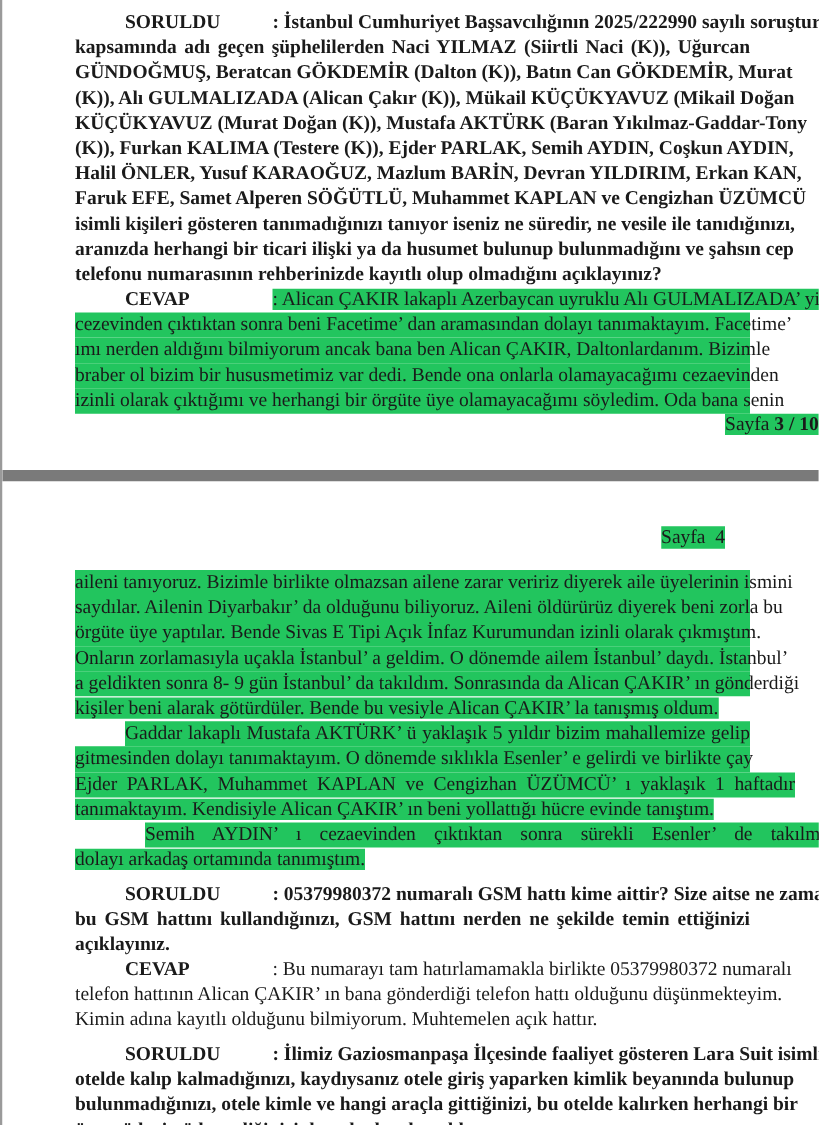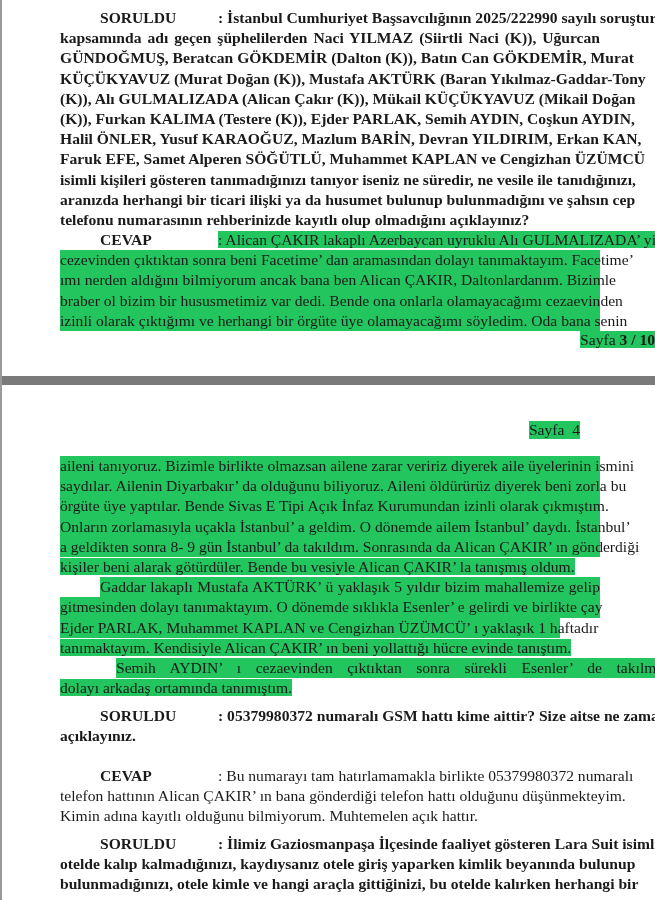--- a/index.html
+++ b/index.html
@@ -29,22 +29,22 @@
 </head>
 <body>
 
 <div class="left-edge"></div>
 
 <div class="page page1">
   <div class="text bold" style="top:8px;">
     <span class="line"><span class="label indent" style="width:118px;">SORULDU</span><span>: İstanbul Cumhuriyet Başsavcılığının 2025/222990 sayılı soruşturma</span></span>
     <span class="line">kapsamında adı geçen şüphelilerden Naci YILMAZ (Siirtli Naci (K)), Uğurcan</span>
     <span class="line">GÜNDOĞMUŞ, Beratcan GÖKDEMİR (Dalton (K)), Batın Can GÖKDEMİR, Murat</span>
+    <span class="line">(K)), Alı GULMALIZADA (Alican Çakır (K)), Mükail KÜÇÜKYAVUZ (Mikail Doğan</span>
     <span class="line">KÜÇÜKYAVUZ (Murat Doğan (K)), Mustafa AKTÜRK (Baran Yıkılmaz-Gaddar-Tony</span>
-    <span class="line">(K)), Alı GULMALIZADA (Alican Çakır (K)), Mükail KÜÇÜKYAVUZ (Mikail Doğan</span>
     <span class="line">(K)), Furkan KALIMA (Testere (K)), Ejder PARLAK, Semih AYDIN, Coşkun AYDIN,</span>
     <span class="line">Halil ÖNLER, Yusuf KARAOĞUZ, Mazlum BARİN, Devran YILDIRIM, Erkan KAN,</span>
     <span class="line">Faruk EFE, Samet Alperen SÖĞÜTLÜ, Muhammet KAPLAN ve Cengizhan ÜZÜMCÜ</span>
     <span class="line">isimli kişileri gösteren tanımadığınızı tanıyor iseniz ne süredir, ne vesile ile tanıdığınızı,</span>
     <span class="line">aranızda herhangi bir ticari ilişki ya da husumet bulunup bulunmadığını ve şahsın cep</span>
     <span class="line last">telefonu numarasının rehberinizde kayıtlı olup olmadığını açıklayınız?</span>
   </div>
 
   <div class="text" style="top:230px;">
     <span class="line"><span class="label indent" style="width:118px;">CEVAP</span><span class="hl">: Alican ÇAKIR lakaplı Azerbaycan uyruklu Alı GULMALIZADA’ yi</span></span>
@@ -72,29 +72,30 @@
     <span class="line hl">aileni tanıyoruz. Bizimle birlikte olmazsan ailene zarar veririz diyerek aile üyelerinin ismini</span>
     <span class="line hl">saydılar. Ailenin Diyarbakır’ da olduğunu biliyoruz. Aileni öldürürüz diyerek beni zorla bu</span>
     <span class="line hl">örgüte üye yaptılar. Bende Sivas E Tipi Açık İnfaz Kurumundan izinli olarak çıkmıştım.</span>
     <span class="line hl">Onların zorlamasıyla uçakla İstanbul’ a geldim. O dönemde ailem İstanbul’ daydı. İstanbul’</span>
     <span class="line hl">a geldikten sonra 8- 9 gün İstanbul’ da takıldım. Sonrasında da Alican ÇAKIR’ ın gönderdiği</span>
     <span class="line last"><span class="hl">kişiler beni alarak götürdüler. Bende bu vesiyle Alican ÇAKIR’ la tanışmış oldum.</span></span>
 
     <span class="line"><span class="hl" style="display:inline-block;width:500px;margin-left:40px;text-align:justify;text-align-last:justify;">Gaddar lakaplı Mustafa AKTÜRK’ ü yaklaşık 5 yıldır bizim mahallemize gelip</span></span>
     <span class="line hl">gitmesinden dolayı tanımaktayım. O dönemde sıklıkla Esenler’ e gelirdi ve birlikte çay</span>
 
-    <span class="line"><span class="hl" style="display:inline-block;width:500px;text-align:justify;text-align-last:justify;">Ejder PARLAK, Muhammet KAPLAN ve Cengizhan ÜZÜMCÜ’ ı yaklaşık 1 haftadır</span></span>
+    <span class="line"><span class="hl" style="display:inline-block;width:576px;text-align:justify;text-align-last:justify;">Ejder PARLAK, Muhammet KAPLAN ve Cengizhan ÜZÜMCÜ’ ı yaklaşık 1 haftadır</span></span>
     <span class="line last"><span class="hl">tanımaktayım. Kendisiyle Alican ÇAKIR’ ın beni yollattığı hücre evinde tanıştım.</span></span>
 
     <span class="line"><span class="hl" style="display:inline-block;width:588px;margin-left:56px;text-align:justify;text-align-last:justify;">Semih AYDIN’ ı cezaevinden çıktıktan sonra sürekli Esenler’ de takılmasından</span></span>
     <span class="line last"><span class="hl">dolayı arkadaş ortamında tanımıştım.</span></span>
   </div>
 
   <div class="text bold" style="top:318px;">
     <span class="line"><span class="label indent" style="width:118px;">SORULDU</span><span>: 05379980372 numaralı GSM hattı kime aittir? Size aitse ne zamandır</span></span>
+    <span class="line">bu GSM hattını kullandığınızı, GSM hattını nerden ne şekilde temin ettiğinizi</span>
     <span class="line last">açıklayınız.</span>
   </div>
 
   <div class="text" style="top:378px;">
     <span class="line"><span class="label indent" style="width:118px;">CEVAP</span><span>: Bu numarayı tam hatırlamamakla birlikte 05379980372 numaralı</span></span>
     <span class="line">telefon hattının Alican ÇAKIR’ ın bana gönderdiği telefon hattı olduğunu düşünmekteyim.</span>
     <span class="line last">Kimin adına kayıtlı olduğunu bilmiyorum. Muhtemelen açık hattır.</span>
   </div>
 
   <div class="text bold" style="top:446px;">

